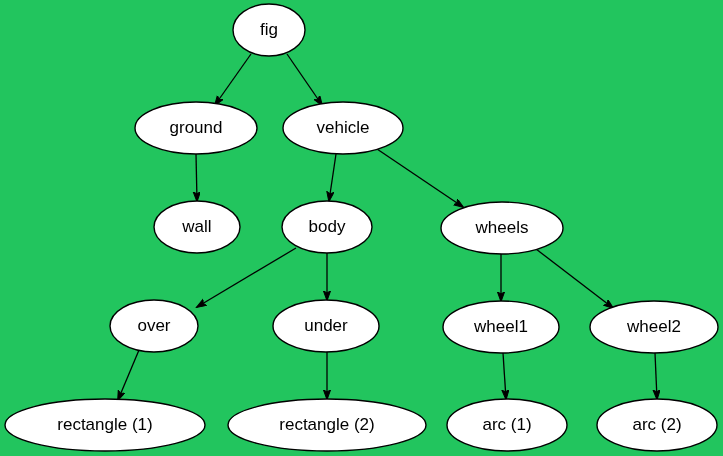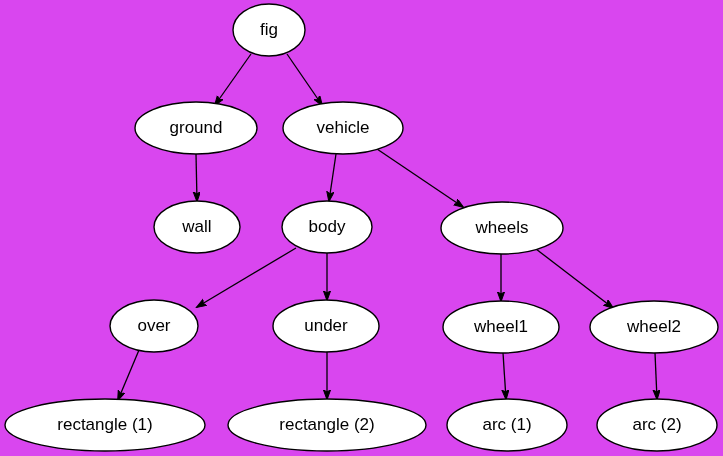--- a/index.html
+++ b/index.html
@@ -7,21 +7,21 @@
     padding: 0;
     background: #ffffff;
   }
   body {
     font-family: "Liberation Sans", sans-serif;
   }
   #graph-canvas {
     position: relative;
     width: 723px;
     height: 456px;
-    background: #d946ef;
+    background: #22c55e;
     overflow: hidden;
   }
   #graph-svg {
     display: block;
     width: 723px;
     height: 456px;
   }
   .node-ellipse {
     fill: #ffffff;
     stroke: #000000;

